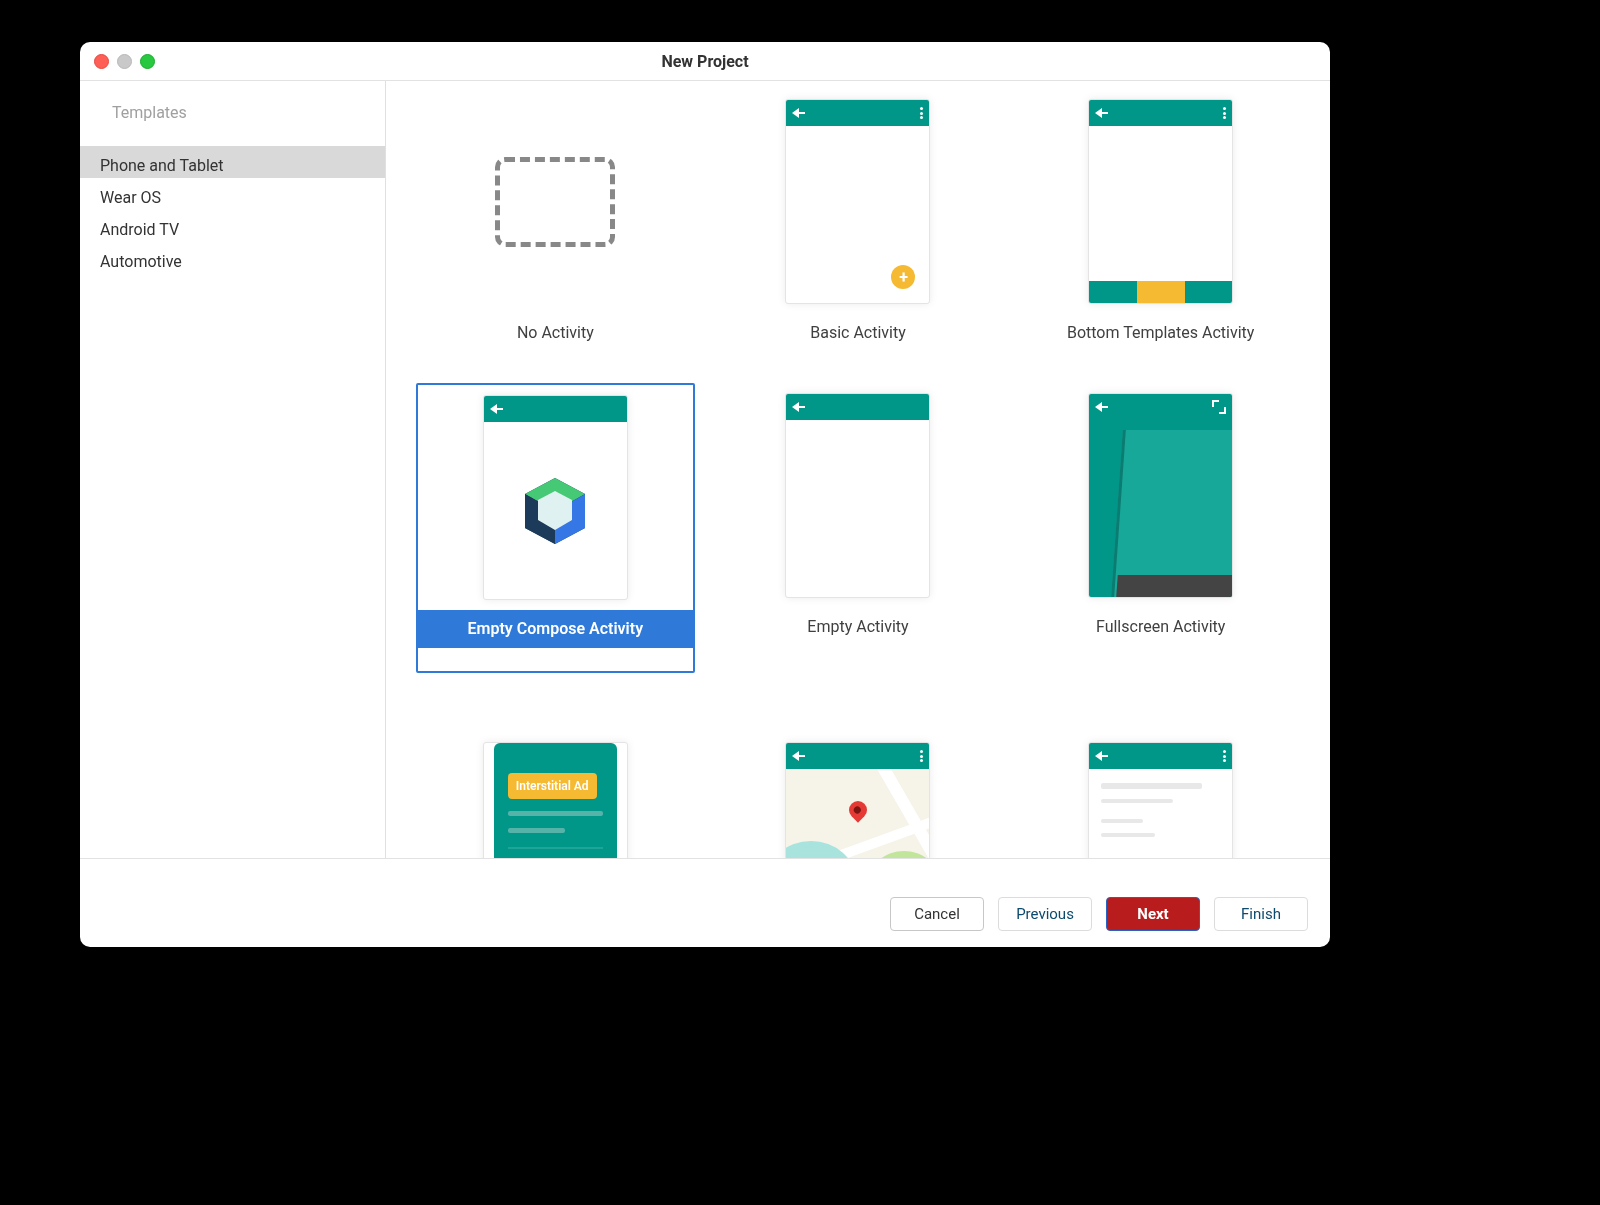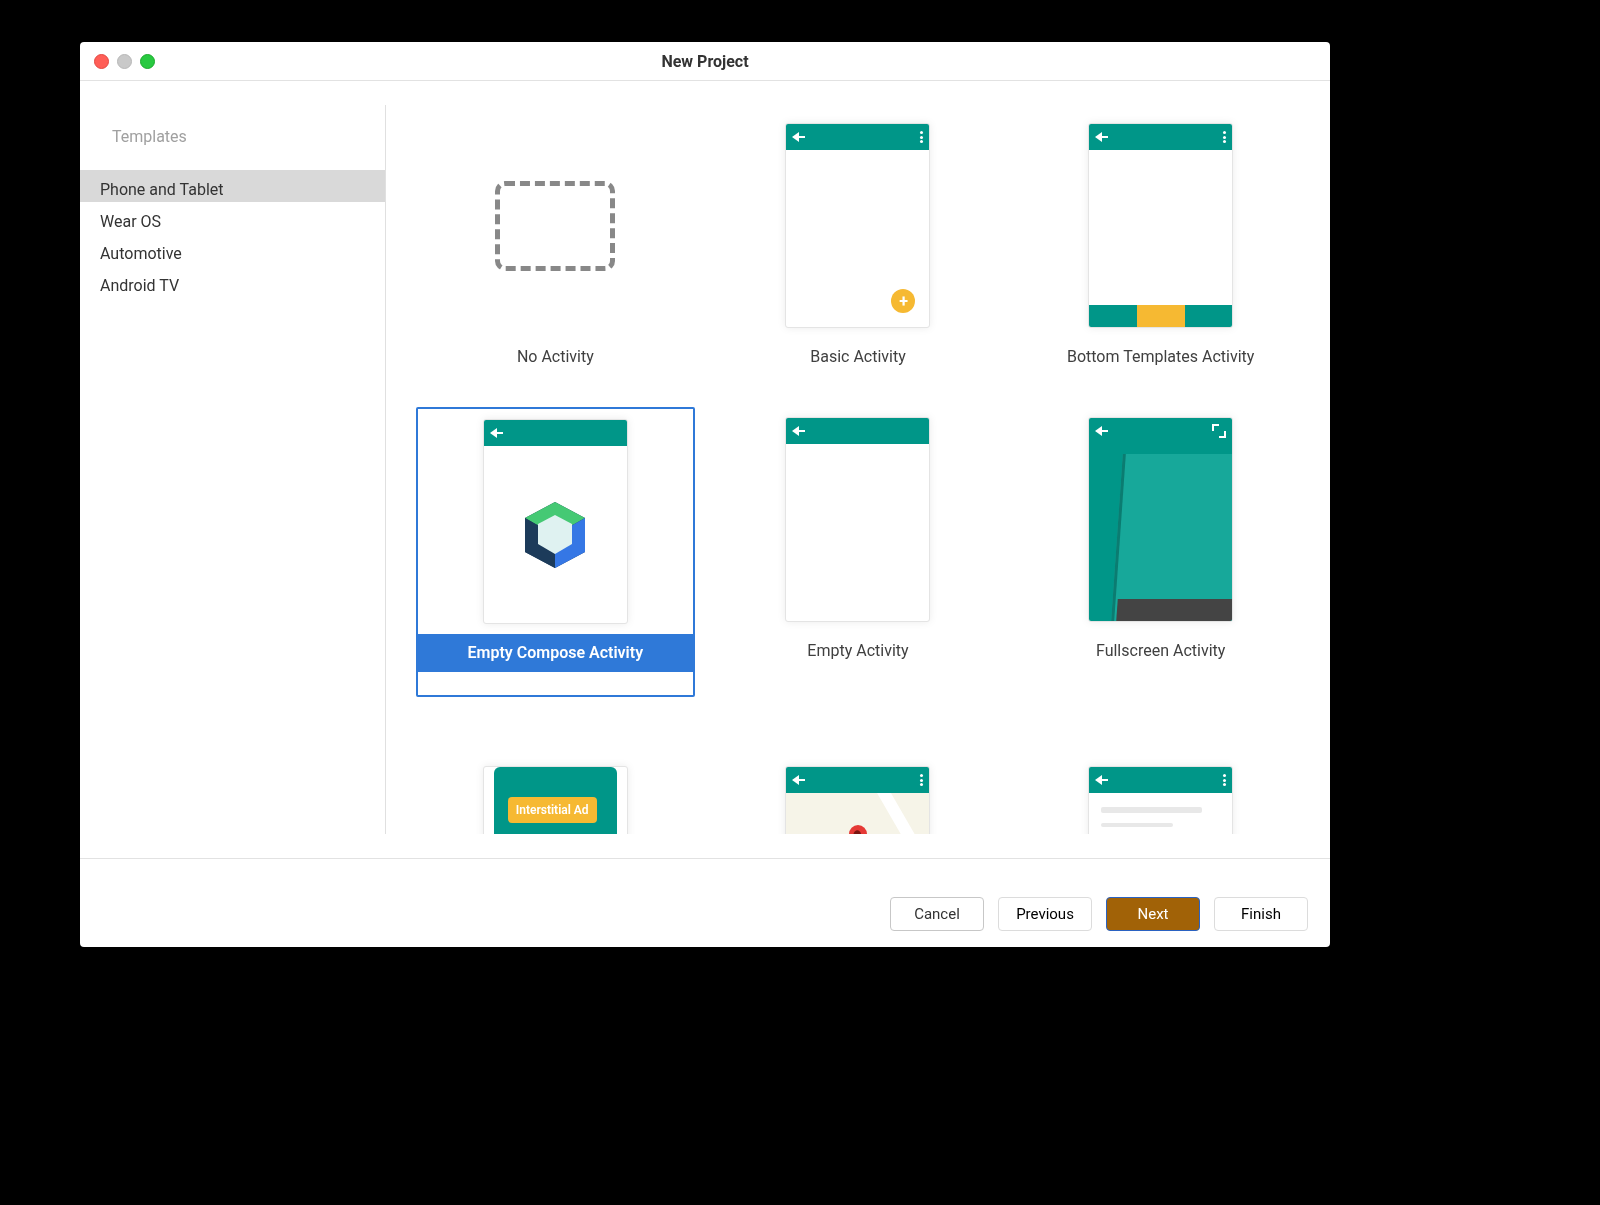--- a/index.html
+++ b/index.html
@@ -11,26 +11,25 @@
   font-family: -apple-system, BlinkMacSystemFont, "Segoe UI", Roboto, sans-serif;
   overflow: hidden;
 }
 .window {
   position: absolute;
   top: 42px;
   left: 80px;
   width: 1250px;
   height: 905px;
   background: #fff;
-  border-radius: 4px;
+  border-radius: 10px;
   box-shadow: 0 30px 60px rgba(0,0,0,0.5);
   overflow: hidden;
   display: flex;
   flex-direction: column;
-  gap: 24px;
 }
 .titlebar {
   height: 38px;
   border-bottom: 1px solid #e2e2e2;
   display: flex;
   align-items: center;
   position: relative;
   flex: 0 0 auto;
 }
 .traffic-lights {
@@ -218,43 +217,43 @@
   border: 1px solid #c7c7c7;
   background: #fff;
   border-radius: 4px;
   font-size: 15px;
   color: #333;
   display: flex;
   align-items: center;
   justify-content: center;
   cursor: pointer;
 }
-.btn.disabled { color: #000000; cursor: default; border-color:#dcdcdc;}
-.btn.primary { background: #a16207; border-color:#2a62c2; color: #fff; }
+.btn.disabled { color: #0c4a6e; cursor: default; border-color:#dcdcdc;}
+.btn.primary { background: #b91c1c; border-color:#2a62c2; color: #fff; font-weight: bold; }
 </style>
 </head>
 <body>
 
 <div class="window">
   <div class="titlebar">
     <div class="traffic-lights">
       <div class="tl close"></div>
       <div class="tl min"></div>
       <div class="tl zoom"></div>
     </div>
     <div class="title-text">New Project</div>
   </div>
 
   <div class="content">
     <div class="sidebar">
       <div class="sidebar-heading">Templates</div>
       <div class="sidebar-item selected"><span>Phone and Tablet</span></div>
       <div class="sidebar-item"><span>Wear OS</span></div>
+      <div class="sidebar-item"><span>Android TV</span></div>
       <div class="sidebar-item"><span>Automotive</span></div>
-      <div class="sidebar-item"><span>Android TV</span></div>
     </div>
 
     <div class="gallery">
 
       <div class="tpl-card">
         <div class="tpl-thumb">
           <div class="dashbox"></div>
         </div>
         <div class="tpl-label">No Activity</div>
       </div>

